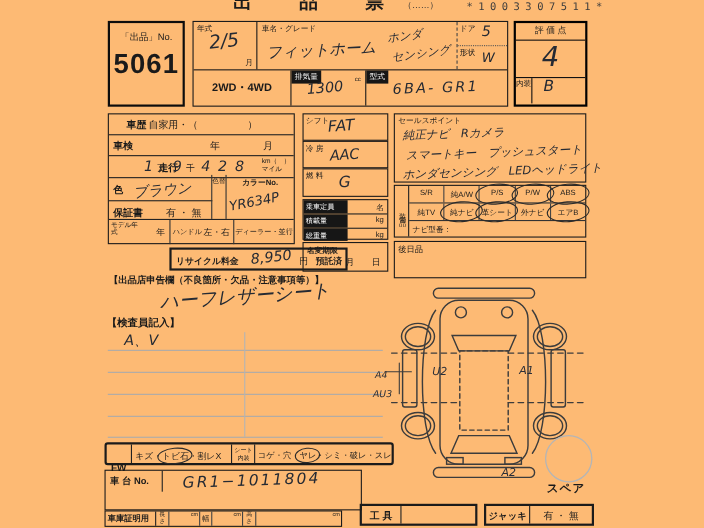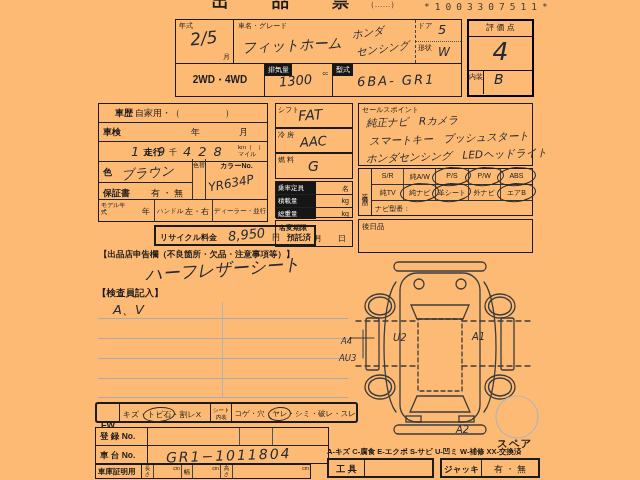--- a/index.html
+++ b/index.html
@@ -27,20 +27,24 @@
 <body>
 
 <div class="sheet">
 
   <div class="abs" style="left:212px;top:-10px;white-space:nowrap;">
     <span style="font-size:17px;font-weight:bold;letter-spacing:13px;">出　品　票</span>
     <span style="font-size:8px;color:#333;">（……）</span>
   </div>
   <div class="abs" style="left:424px;top:1px;font-family:'DejaVu Sans Mono',monospace;font-size:9.5px;letter-spacing:5px;color:#3c3c3c;">*1003307511*</div>
 
+  <div class="box thick" style="left:98px;top:19px;width:70px;height:78px;text-align:center;">
+    <div style="font-size:8.5px;margin-top:7px;">「出品」No.</div>
+    <div style="font-size:25px;font-weight:bold;letter-spacing:1px;margin-top:4px;">5061</div>
+  </div>
 
   <div class="box" style="left:175px;top:19px;width:287px;height:78px;">
     <div style="display:flex;height:43px;border-bottom:1.5px solid #1b1b1b;">
       <div class="cell" style="width:58px;border-right:1.5px solid #1b1b1b;position:relative;">
         <span class="abs tiny" style="left:3px;top:1px;">年式</span>
         <span class="hw abs" style="left:14px;top:8px;font-size:17px;transform:rotate(-6deg);">2/5</span>
         <span class="abs" style="right:3px;bottom:1px;font-size:7px;">月</span>
       </div>
       <div class="cell" style="flex:1;position:relative;">
         <span class="abs tiny" style="left:4px;top:1px;">車名・グレード</span>
@@ -256,26 +260,20 @@
     <div class="cell" style="width:104px;border-right:1.5px solid #222;font-size:8px;padding:4.5px 0 0 3px;white-space:nowrap;">
       <span>キズ・</span><span class="circled">トビ石</span><span>・割レX</span>
     </div>
     <div class="cell" style="width:24px;border-right:1.5px solid #222;font-size:5.5px;text-align:center;line-height:1.3;padding-top:2.5px;">シート内装</div>
     <div class="cell" style="flex:1;font-size:7.5px;padding:5px 0 0 2px;white-space:nowrap;">
       <span>コゲ・穴・</span><span class="circled">ヤレ</span><span>・シミ・破レ・スレ</span>
     </div>
   </div>
 
   <div class="box" style="left:95px;top:427px;width:234px;height:37px;">
-    <div style="height:17px;border-bottom:1px solid #222;display:flex;">
-      <div class="cell" style="width:52px;border-right:1px solid #222;font-size:8.5px;font-weight:bold;padding:3px 0 0 4px;">登 録 No.</div>
-      <div class="cell" style="width:92px;border-right:1px solid #555;"></div>
-      <div class="cell" style="width:33px;border-right:1px solid #555;"></div>
-      <div class="cell" style="flex:1;"></div>
-    </div>
     <div style="height:19px;display:flex;">
       <div class="cell" style="width:52px;border-right:1px solid #222;font-size:8.5px;font-weight:bold;padding:4px 0 0 4px;">車 台 No.</div>
       <div class="cell hw" style="flex:1;font-size:14px;letter-spacing:2px;padding:1px 0 0 18px;transform:rotate(-2deg);">GR1−1011804</div>
     </div>
   </div>
 
   <div class="box" style="left:95px;top:464px;width:216px;height:15px;display:flex;">
     <div class="cell" style="width:46px;border-right:1px solid #222;font-size:7.5px;font-weight:bold;padding:2px 0 0 2px;">車庫証明用</div>
     <div class="cell" style="width:12px;border-right:1px solid #444;font-size:5.5px;text-align:center;line-height:1.15;">長さ</div>
     <div class="cell" style="width:28px;border-right:1px solid #444;position:relative;">
@@ -284,21 +282,20 @@
     <div class="cell" style="width:11px;border-right:1px solid #444;font-size:6.5px;text-align:center;padding-top:3px;">幅</div>
     <div class="cell" style="width:28px;border-right:1px solid #444;position:relative;">
         <span class="abs" style="right:1px;top:0;font-size:5px;">cm</span>
       </div>
     <div class="cell" style="width:12px;border-right:1px solid #444;font-size:5.5px;text-align:center;line-height:1.15;">高さ</div>
     <div class="cell" style="flex:1;position:relative;">
         <span class="abs" style="right:1px;top:0;font-size:5px;">cm</span>
       </div>
   </div>
 
-  <div class="abs" style="left:327px;top:447px;font-size:7.5px;font-weight:bold;white-space:nowrap;">A-キズ C-腐食 E-エクボ S-サビ U-凹ミ W-補修 XX-交換済</div>
   <div class="box" style="left:327px;top:458px;width:107px;height:20px;border-width:2px;display:flex;flex-direction:column;">
     <div class="cell" style="width:36px;border-right:1.5px solid #222;font-size:9px;font-weight:bold;text-align:center;padding-top:3px;">工 具</div>
     <div class="cell" style="flex:1;font-size:9px;text-align:center;padding-top:3px;">有 ・ 無</div>
   </div>
   <div class="box" style="left:440px;top:458px;width:100px;height:20px;border-width:2px;display:flex;">
     <div class="cell" style="width:40px;border-right:1.5px solid #222;font-size:8.5px;font-weight:bold;text-align:center;padding-top:3.5px;">ジャッキ</div>
     <div class="cell" style="flex:1;font-size:9px;text-align:center;padding-top:3px;">有 ・ 無</div>
   </div>
 
 </div>

